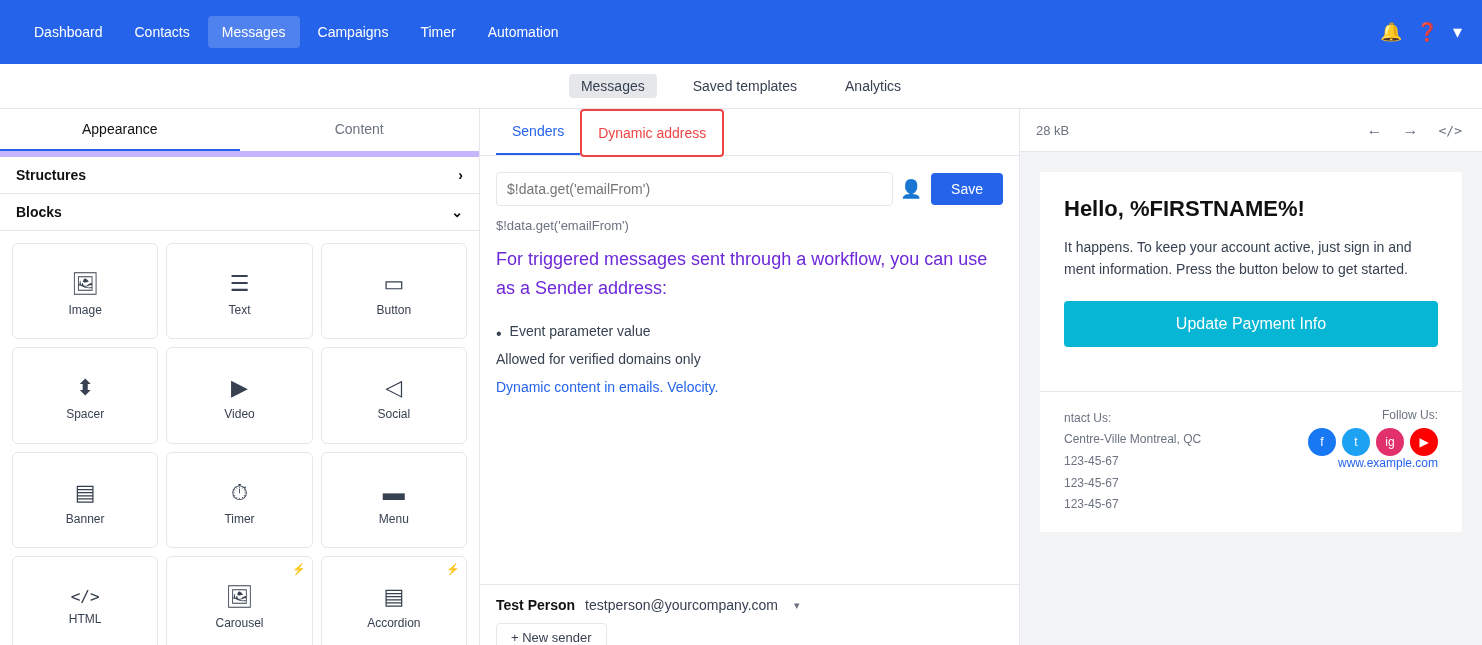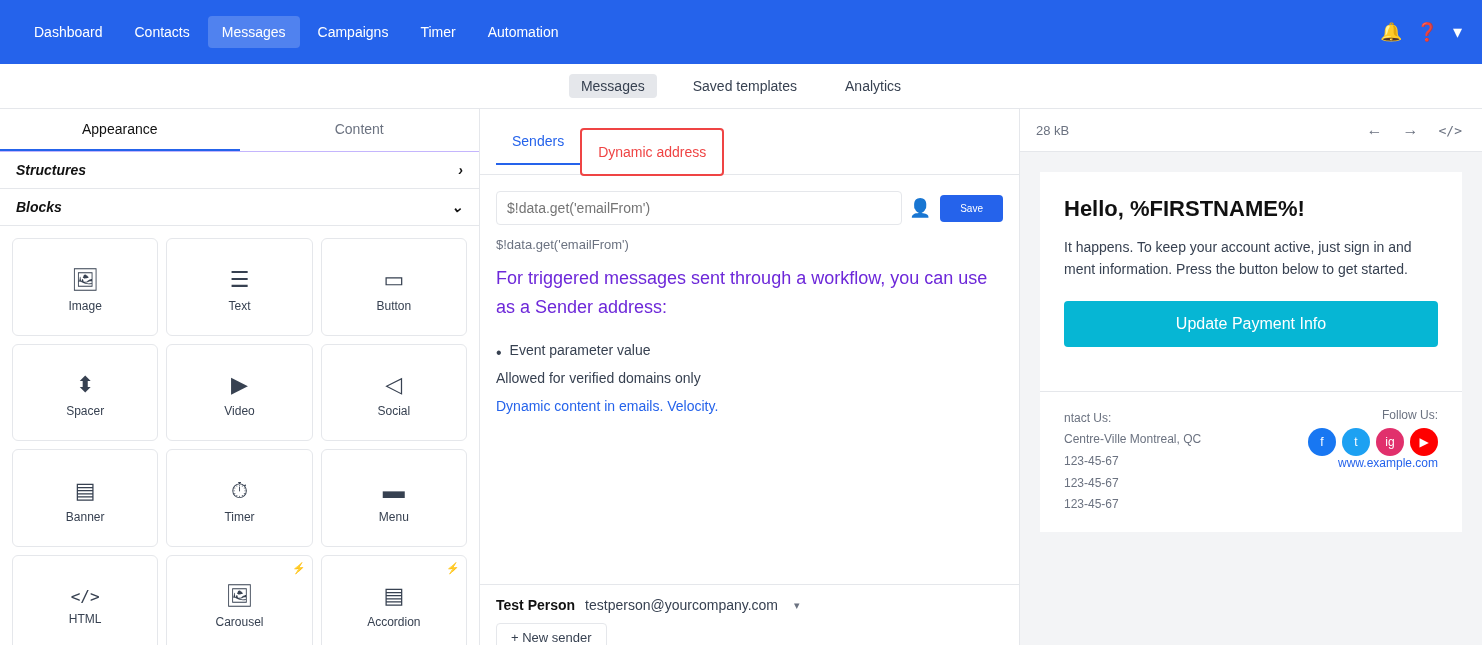--- a/index.html
+++ b/index.html
@@ -62,21 +62,21 @@
       background: #fff;
       border-right: 1px solid #e5e7eb;
       display: flex;
       flex-direction: column;
       overflow: hidden;
     }
 
     
     .sidebar-tabs {
       display: flex;
-      border-bottom: 1px solid #c4b5fd;
+      border-bottom: 6px solid #c4b5fd;
     }
     .sidebar-tab {
       flex: 1;
       text-align: center;
       padding: 12px;
       font-size: 14px;
       color: #6b7280;
       cursor: pointer;
       border-bottom: 2px solid transparent;
     }
@@ -86,21 +86,20 @@
     }
 
     
     .section-header {
       display: flex;
       align-items: flex-end;
       justify-content: space-between;
       padding: 10px 16px;
       cursor: pointer;
       border-bottom: 1px solid #e5e7eb;
-      font-style: italic;
     }
     .section-header span { font-size: 14px; font-weight: 600; color: #111; }
     .section-arrow { font-size: 12px; color: #6b7280; }
 
     
     .blocks-grid {
       display: grid;
       grid-template-columns: repeat(3, 1fr);
       gap: 8px;
       padding: 12px;
@@ -155,21 +154,20 @@
     }
     .panel-tab.active {
       color: #2563eb;
       border-bottom: 2px solid #2563eb;
     }
     .panel-tab.highlight {
       border: 2px solid #ef4444;
       border-radius: 4px;
       color: #ef4444;
       margin-bottom: -2px;
-      margin-top: 19px;
     }
 
     .middle-content {
       padding: 16px;
       flex: 1;
       overflow-y: auto;
     }
 
     .sender-input-row {
       display: flex;
@@ -186,21 +184,21 @@
       color: #6b7280;
       outline: none;
     }
     .person-icon { font-size: 18px; color: #6b7280; cursor: pointer; }
     .save-btn {
       background: #2563eb;
       color: #fff;
       border: none;
       border-radius: 4px;
       padding: 8px 20px;
-      font-size: 10px;
+      font-size: 14px;
       cursor: pointer;
     }
 
     .dynamic-hint {
       font-size: 13px;
       color: #6b7280;
       margin-bottom: 12px;
     }
 
     .info-text {

